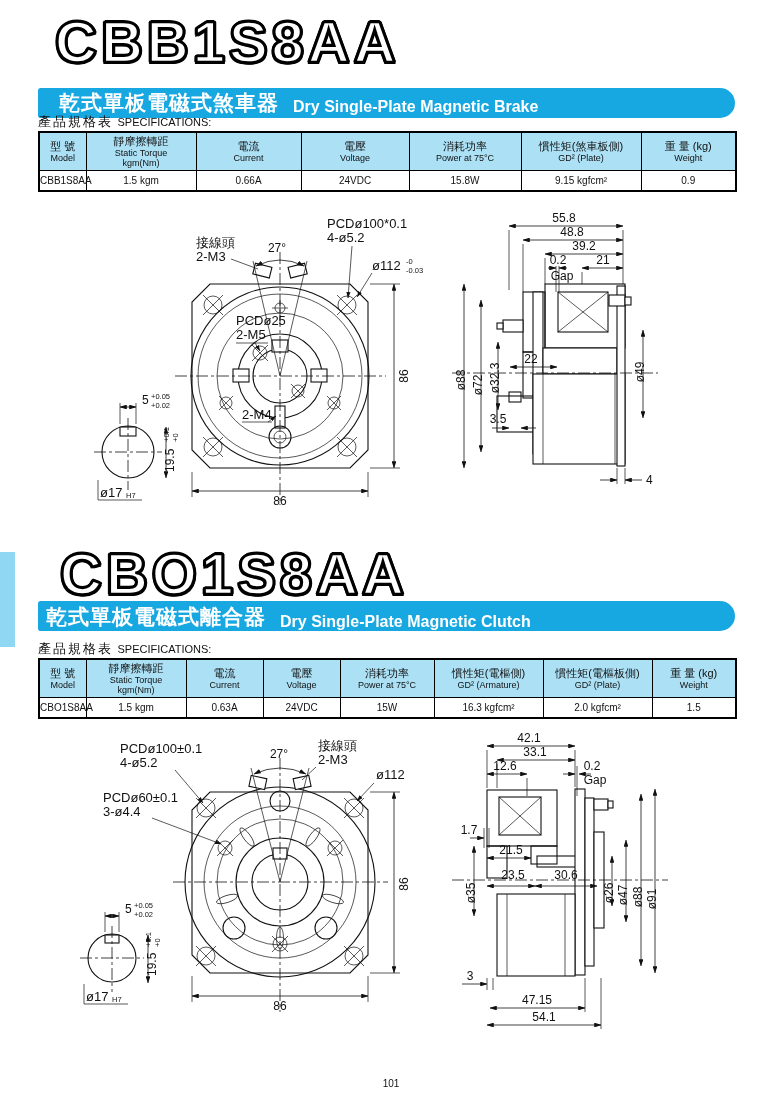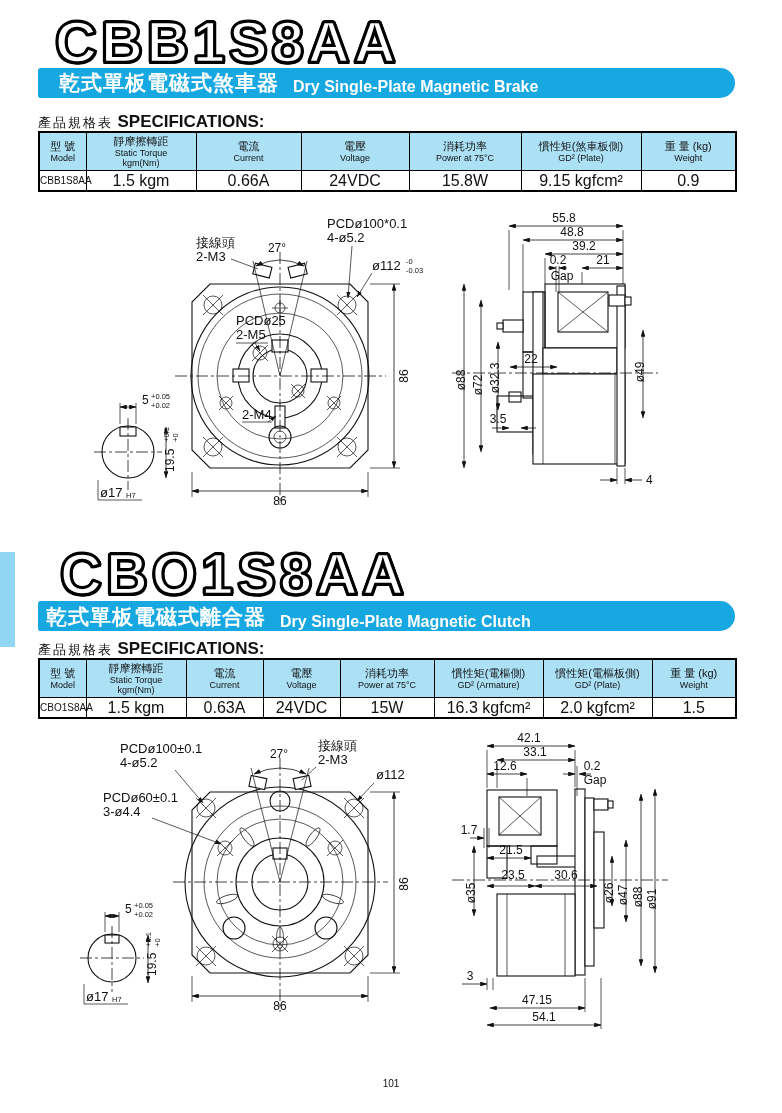--- a/index.html
+++ b/index.html
@@ -10,49 +10,49 @@
         -webkit-text-stroke:2.4px #000;
         text-shadow:2px 0 #000,-2px 0 #000,0 2px #000,0 -2px #000,
                     1.5px 1.5px #000,-1.5px -1.5px #000,1.5px -1.5px #000,-1.5px 1.5px #000;}
   .bar{position:absolute;left:38px;width:697px;height:30px;background:#17a7e1;
         border-radius:3px 16px 16px 3px;display:flex;align-items:center;gap:14px;
         padding-left:8px;box-sizing:border-box;color:#fff;}
   .bar .bzh{font-size:21px;font-weight:bold;letter-spacing:1px;white-space:nowrap;}
   .bar .ben{font-size:16px;font-weight:bold;white-space:nowrap;margin-top:7px;}
   .speclabel{position:absolute;left:38px;white-space:nowrap;}
   .speclabel .szh{font-size:13px;font-weight:normal;letter-spacing:2px;}
-  .speclabel .sen{font-size:17px;font-weight:bold;}
+  .speclabel .sen{font-size:11px;font-weight:normal;}
   table.spec{position:absolute;border-collapse:collapse;table-layout:fixed;background:#fff;
         border:2px solid #000;}
   table.spec th,table.spec td{border:1px solid #000;padding:0;text-align:center;vertical-align:middle;}
   table.spec thead th{background:#abe0f5;font-weight:normal;padding:2px 1px;}
   table.spec .zh{font-size:11px;line-height:13px;}
   table.spec .en{font-size:9px;line-height:10px;}
-  table.spec tbody td{font-size:16px;height:19px;}
+  table.spec tbody td{font-size:10px;height:19px;}
   .sidetab{position:absolute;left:0;top:552px;width:15px;height:95px;background:#8fd7f2;}
   .pagenum{position:absolute;left:0;right:0;top:1078px;text-align:center;font-size:10px;}
   svg{position:absolute;left:0;}
   .ln{stroke:#111;stroke-width:1.1;fill:none;}
   .lw{stroke:#111;stroke-width:1.1;fill:#fff;}
   .th{stroke:#111;stroke-width:0.7;fill:none;}
   .cl{stroke:#111;stroke-width:0.8;fill:none;stroke-dasharray:12 3 3 3;}
   .dm{stroke:#111;stroke-width:0.8;fill:none;}
   .tl{font:13px "Liberation Sans",sans-serif;fill:#111;}
   .td{font:12px "Liberation Sans",sans-serif;fill:#111;}
   .tt{font:7.5px "Liberation Sans",sans-serif;fill:#111;}
   .mid{text-anchor:middle;}
 </style>
 </head>
 <body>
 
 <div id="page">
 
   <div class="big-title" style="left:55px;top:8px;">CBB1S8AA</div>
 
-  <div class="bar" style="top:68px;padding-left:21px;">
+  <div class="bar" style="top:88px;padding-left:21px;">
     <span class="bzh">乾式單板電磁式煞車器</span>
     <span class="ben">Dry Single-Plate Magnetic Brake</span>
   </div>
 
   <div class="speclabel" style="top:112px;">
     <span class="szh">產品規格表</span>
     <span class="sen">SPECIFICATIONS:</span>
   </div>
 
   <table class="spec" style="left:38px;top:131px;width:697px;">

